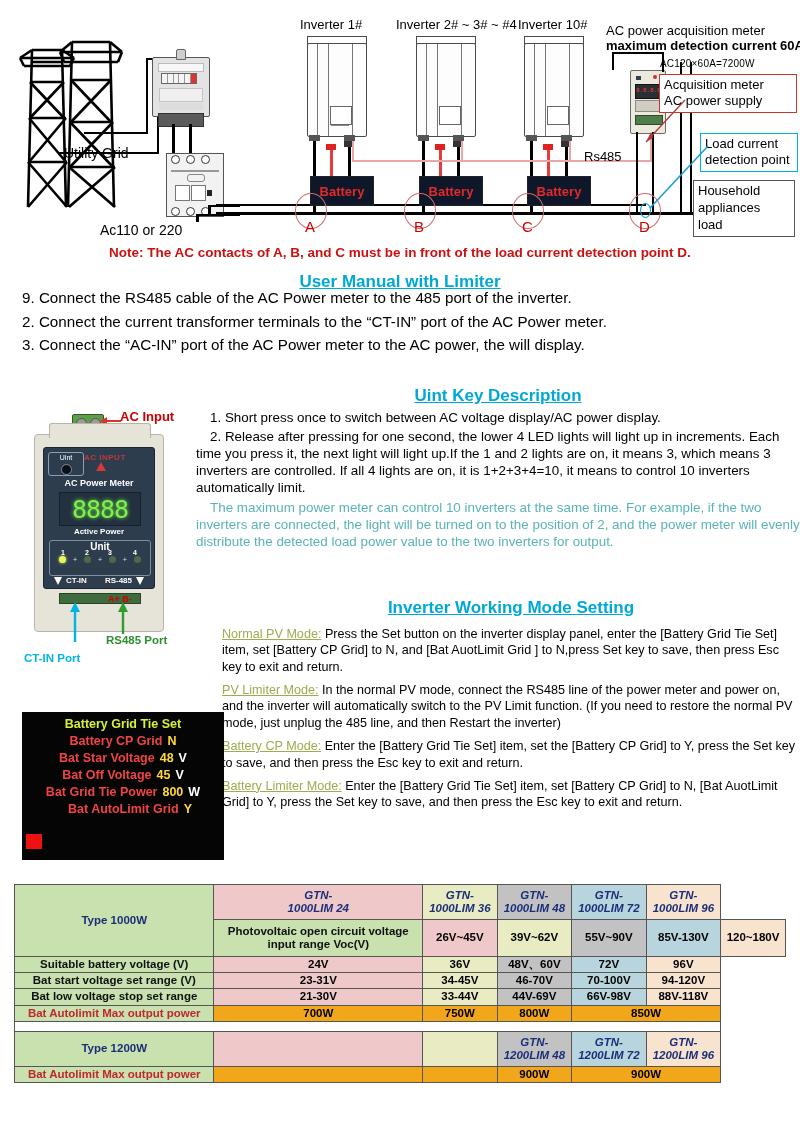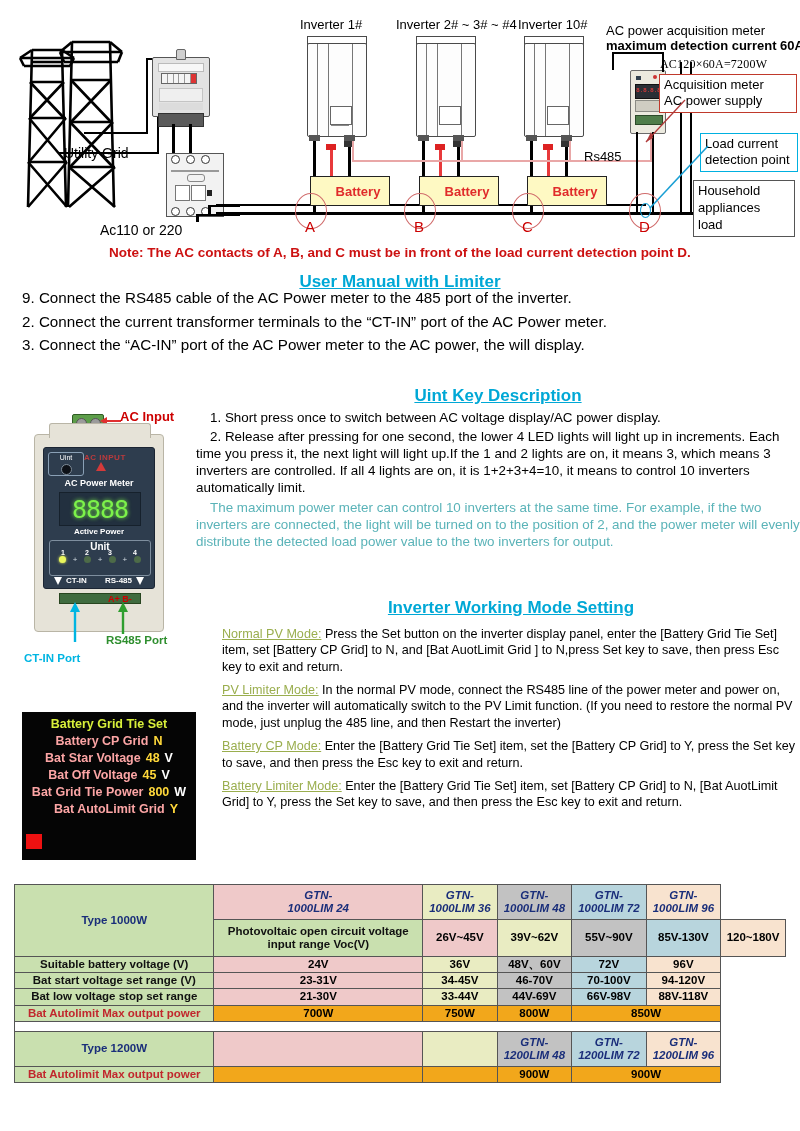--- a/index.html
+++ b/index.html
@@ -1,35 +1,35 @@
 <!DOCTYPE html>
 <html><head>
 <meta charset="utf-8">
 <style>
   html,body{margin:0;padding:0;background:#fff;}
   body{width:800px;height:1131px;position:relative;font-family:"Liberation Sans",sans-serif;color:#000;overflow:hidden;}
 
   
   #diagram{position:absolute;left:0;top:0;width:800px;height:270px;}
   .dlabel{position:absolute;font-size:13px;line-height:1.15;white-space:nowrap;}
-  .serif{font-family:Liberation Serif, serif;font-size:12px;letter-spacing:.2px;}
+  .serif{font-family:Liberation Sans, sans-serif;font-size:10px;letter-spacing:.2px;}
   .redtxt{color:#c00;}
   .boxed{position:absolute;border:1.2px solid #c0392b;padding:2px 4px;font-size:13px;line-height:1.25;background:#fff;}
   .boxed.cyan{border-color:#00b0e0;}
   .boxed.grey{border:1.2px solid #555;}
   .wire{position:absolute;background:#000;}
   .wire.red{background:#e8393b;}
   .wire.pink{background:#e9a7a7;}
   .circleM{position:absolute;border:1.1px solid #d06b6b;border-radius:50%;}
 
   .tower{position:absolute;}
   .inv{position:absolute;border:1.2px solid #4a4a4a;background:#fdfdfd;border-radius:2px;}
   .invtop{position:absolute;border:1.2px solid #4a4a4a;background:#fff;}
   .invscreen{position:absolute;border:1px solid #666;background:#fff;}
-  .batbox{position:absolute;border:1.4px solid #222;background:#fef9c3;display:flex;align-items:center;justify-content:center;padding-left:16px;}
+  .batbox{position:absolute;border:1.4px solid #222;background:#0f172a;display:flex;align-items:center;justify-content:center;}
   .batbox span{color:#e02b2b;font-size:13px;font-weight:600;}
 
   .meterbody{position:absolute;background:#e3e3e3;border:1.3px solid #555;border-radius:2px;}
   .meterreg{position:absolute;background:#fff;border:1px solid #666;display:flex;}
   .meterreg i{flex:1;border-right:1px solid #999;background:#f4f4f4;}
   .meterreg i:last-child{border-right:none;background:#d33;}
   .brk{position:absolute;background:#f2f2f2;border:1.3px solid #555;}
   .term{position:absolute;width:7px;height:7px;border-radius:50%;border:1.2px solid #333;background:#fff;}
 
   .acq{position:absolute;background:#eceadf;border:1.2px solid #6b6b6b;border-radius:2px;}
@@ -75,24 +75,24 @@
   .plus{color:#cfd8df;font-size:8px;}
   .ctrow{position:absolute;left:0;right:0;top:128px;display:flex;align-items:center;justify-content:center;gap:4px;color:#fff;font-size:8px;font-weight:700;}
   .darrow{width:0;height:0;border-left:4px solid transparent;border-right:4px solid transparent;border-top:8px solid #fff;}
   .devport{position:absolute;left:24px;top:158px;width:80px;height:9px;background:#3f6b3f;border:1px solid #27451f;}
   .topconn{position:absolute;left:48px;top:2px;width:30px;height:16px;background:#5d9e4a;border:1px solid #2f5c24;border-radius:2px;}
   .topconn i{position:absolute;top:3px;width:9px;height:9px;border-radius:50%;background:#9b9b9b;border:1px solid #555;}
   .cyantxt{color:#00b5e2;font-size:11.5px;font-weight:700;}
   .grntxt{color:#2f8f2f;font-size:11.5px;font-weight:700;}
 
   
-  #lcdpanel{position:absolute;left:22px;top:712px;width:174px;height:148px;background:#050505;}
+  #lcdpanel{position:absolute;left:22px;top:712px;width:202px;height:148px;background:#050505;}
   #lcdpanel .hdr{text-align:center;color:#d8ef3a;font-size:12.5px;font-weight:700;padding-top:5px;}
   #lcdpanel .row{display:flex;align-items:baseline;justify-content:center;gap:5px;padding-top:3px;font-size:12.5px;font-weight:700;}
-  #lcdpanel .k{color:#fca5a5;}
+  #lcdpanel .k{color:#ef4444;}
   #lcdpanel .v{color:#ffd83a;}
   #lcdpanel .cursor{position:absolute;left:4px;width:16px;height:15px;background:#e11;}
 
   
   #spectable{position:absolute;left:14px;top:884px;width:772px;border-collapse:collapse;}
   #spectable td{border:1.2px solid #555;text-align:center;font-size:11.5px;font-weight:700;padding:1px 2px;line-height:1.15;}
   td.lbl{background:#c9e0af;color:#111;font-weight:600;font-size:12px;}
   td.lbl.red{color:#c1272d;}
   td.big{background:#c9e0af;color:#1a2e7a;font-size:18px;font-weight:500;}
   td.hd{color:#1a2e7a;font-style:italic;font-size:12px;font-weight:700;line-height:1.2;}

